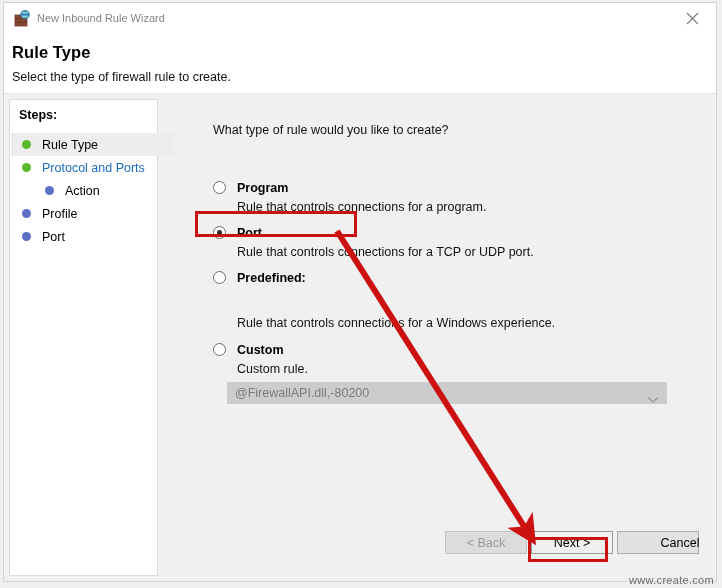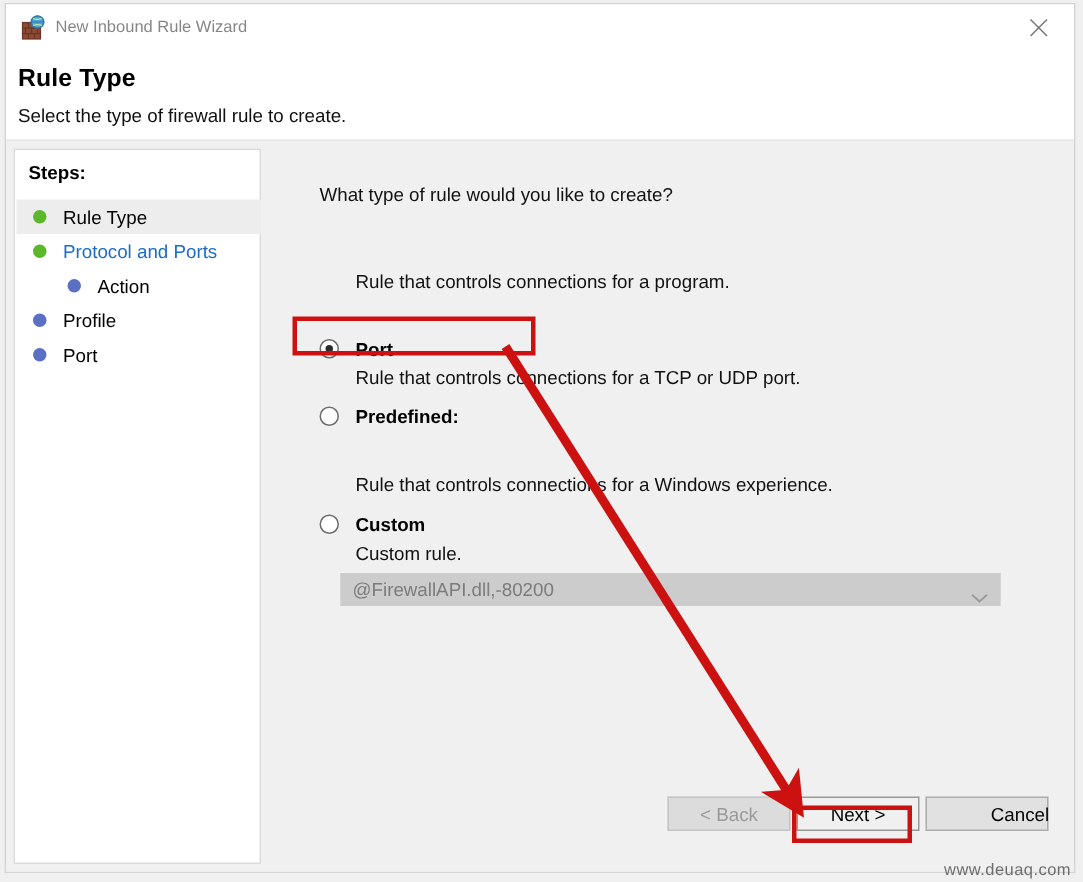--- a/index.html
+++ b/index.html
@@ -96,21 +96,21 @@
     left: 0; top: 91px;
     width: 712px;
     height: 487px;
     background: #f0f0f0;
   }
 
   
   #sidebar {
     position: absolute;
     left: 5px; top: 5px;
-    width: 165px;
+    width: 149px;
     height: 477px;
     background: #ffffff;
     border: 1px solid #dcdcdc;
     box-sizing: border-box;
   }
   #steps-label {
     position: absolute;
     left: 9px; top: 8px;
     font-size: 12.5px;
     font-weight: bold;
@@ -343,20 +343,24 @@
           <span class="step-bullet" style="background:#5b6fc4;"></span>
           <span class="step-label">Port</span>
         </div>
       </div>
 
       <div id="content">
 
         <div id="question">What type of rule would you like to create?</div>
 
         <div class="opt-group" style="top:79px;">
+          <div class="opt-head">
+            <span class="radio"></span>
+            <span class="opt-title">Program</span>
+          </div>
           <div class="opt-desc">Rule that controls connections for a program.</div>
         </div>
 
         <div class="opt-group" style="top:124px;">
           <div class="opt-head">
             <span class="radio checked"></span>
             <span class="opt-title">Port</span>
           </div>
           <div class="opt-desc">Rule that controls connections for a TCP or UDP port.</div>
         </div>
@@ -406,14 +410,14 @@
     <svg width="722" height="588" style="position:absolute;left:0;top:0;">
       <defs>
         <marker id="arrowhead" markerWidth="5" markerHeight="5" refX="2.2" refY="2.5" orient="auto">
           <path d="M0,0 L5,2.5 L0,5 L1.3,2.5 Z" fill="#cc1111"></path>
         </marker>
       </defs>
       <line x1="337" y1="231" x2="527" y2="531" stroke="#cc1111" stroke-width="6" marker-end="url(#arrowhead)"></line>
     </svg>
   </div>
 
-  <div id="watermark">www.deuaq.com</div>
+  <div id="watermark">www.create.com</div>
 </div>
 
 </body></html>

